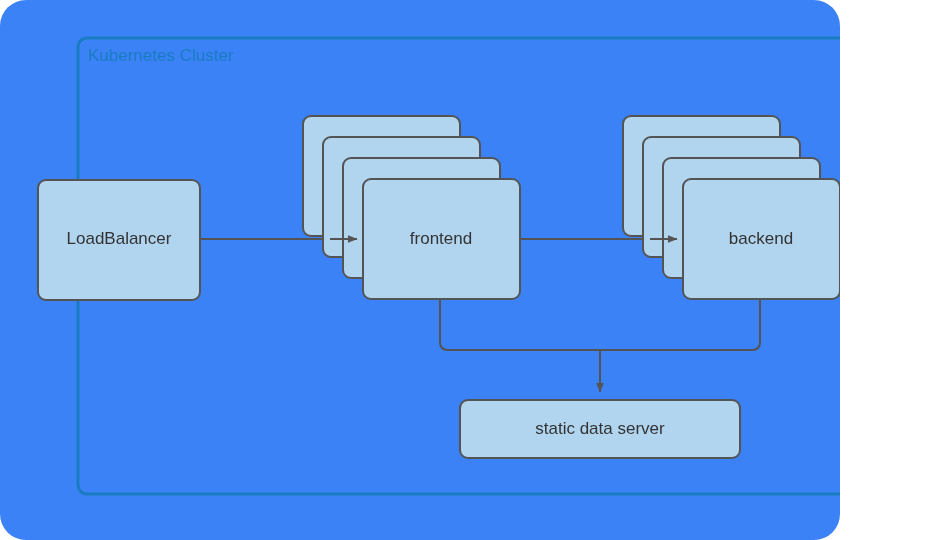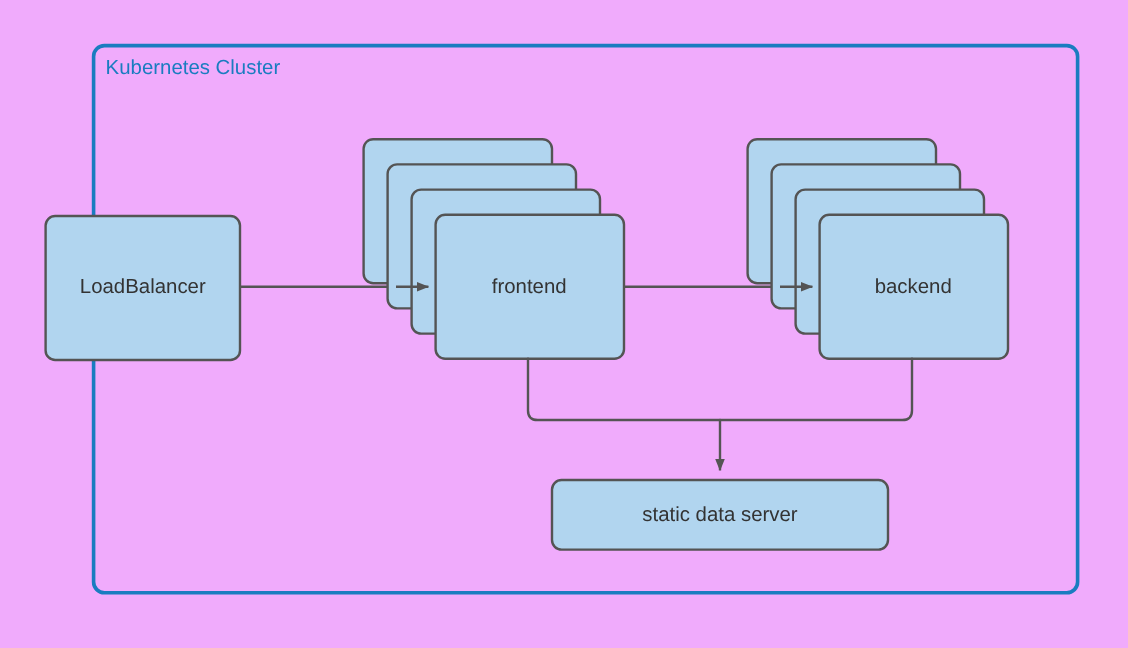--- a/index.html
+++ b/index.html
@@ -2,25 +2,26 @@
 <html><head>
 <meta charset="utf-8">
 <style>
   html, body {
     margin: 0;
     padding: 0;
     background: #ffffff;
   }
   #canvas {
     position: relative;
-    width: 940px;
+    width: 840px;
     height: 540px;
-    background: #f0abfc;
+    background: #3b82f6;
     font-family: "Liberation Sans", "DejaVu Sans", sans-serif;
     overflow: hidden;
+    border-radius: 26px;
   }
   svg.layer {
     position: absolute;
     left: 0;
     top: 0;
     width: 940px;
     height: 540px;
   }
   .node-label {
     font-family: "Liberation Sans", "DejaVu Sans", sans-serif;

